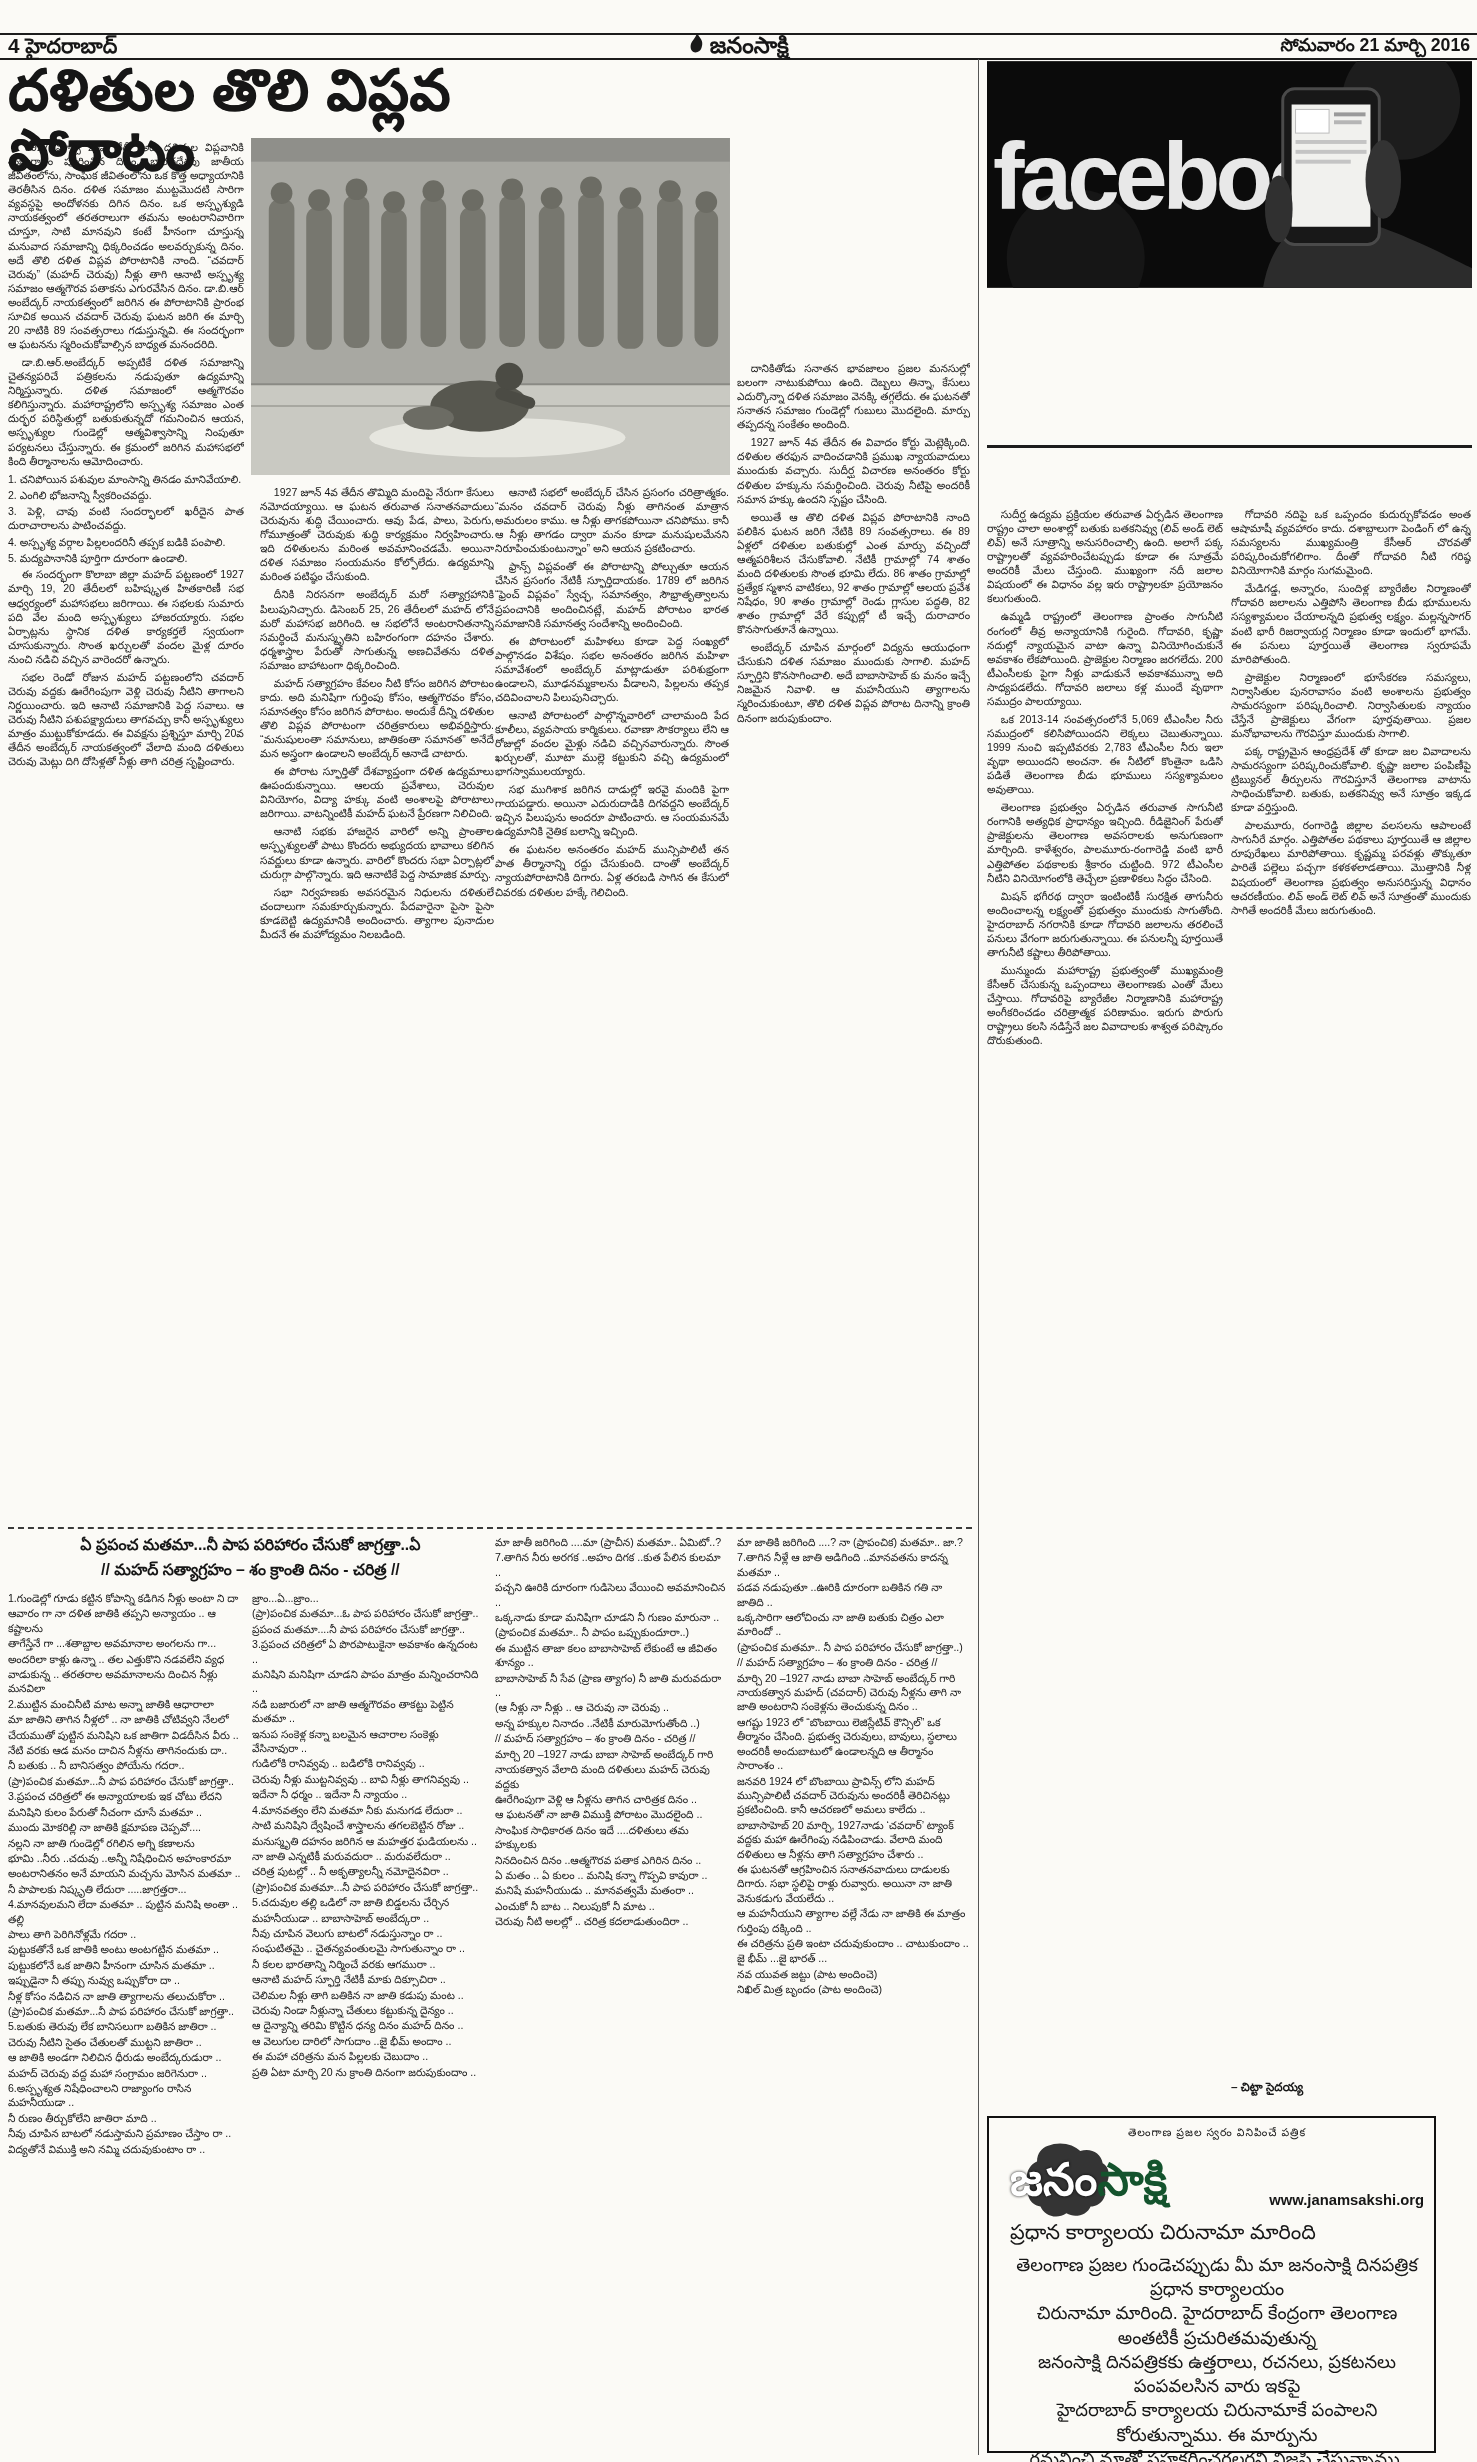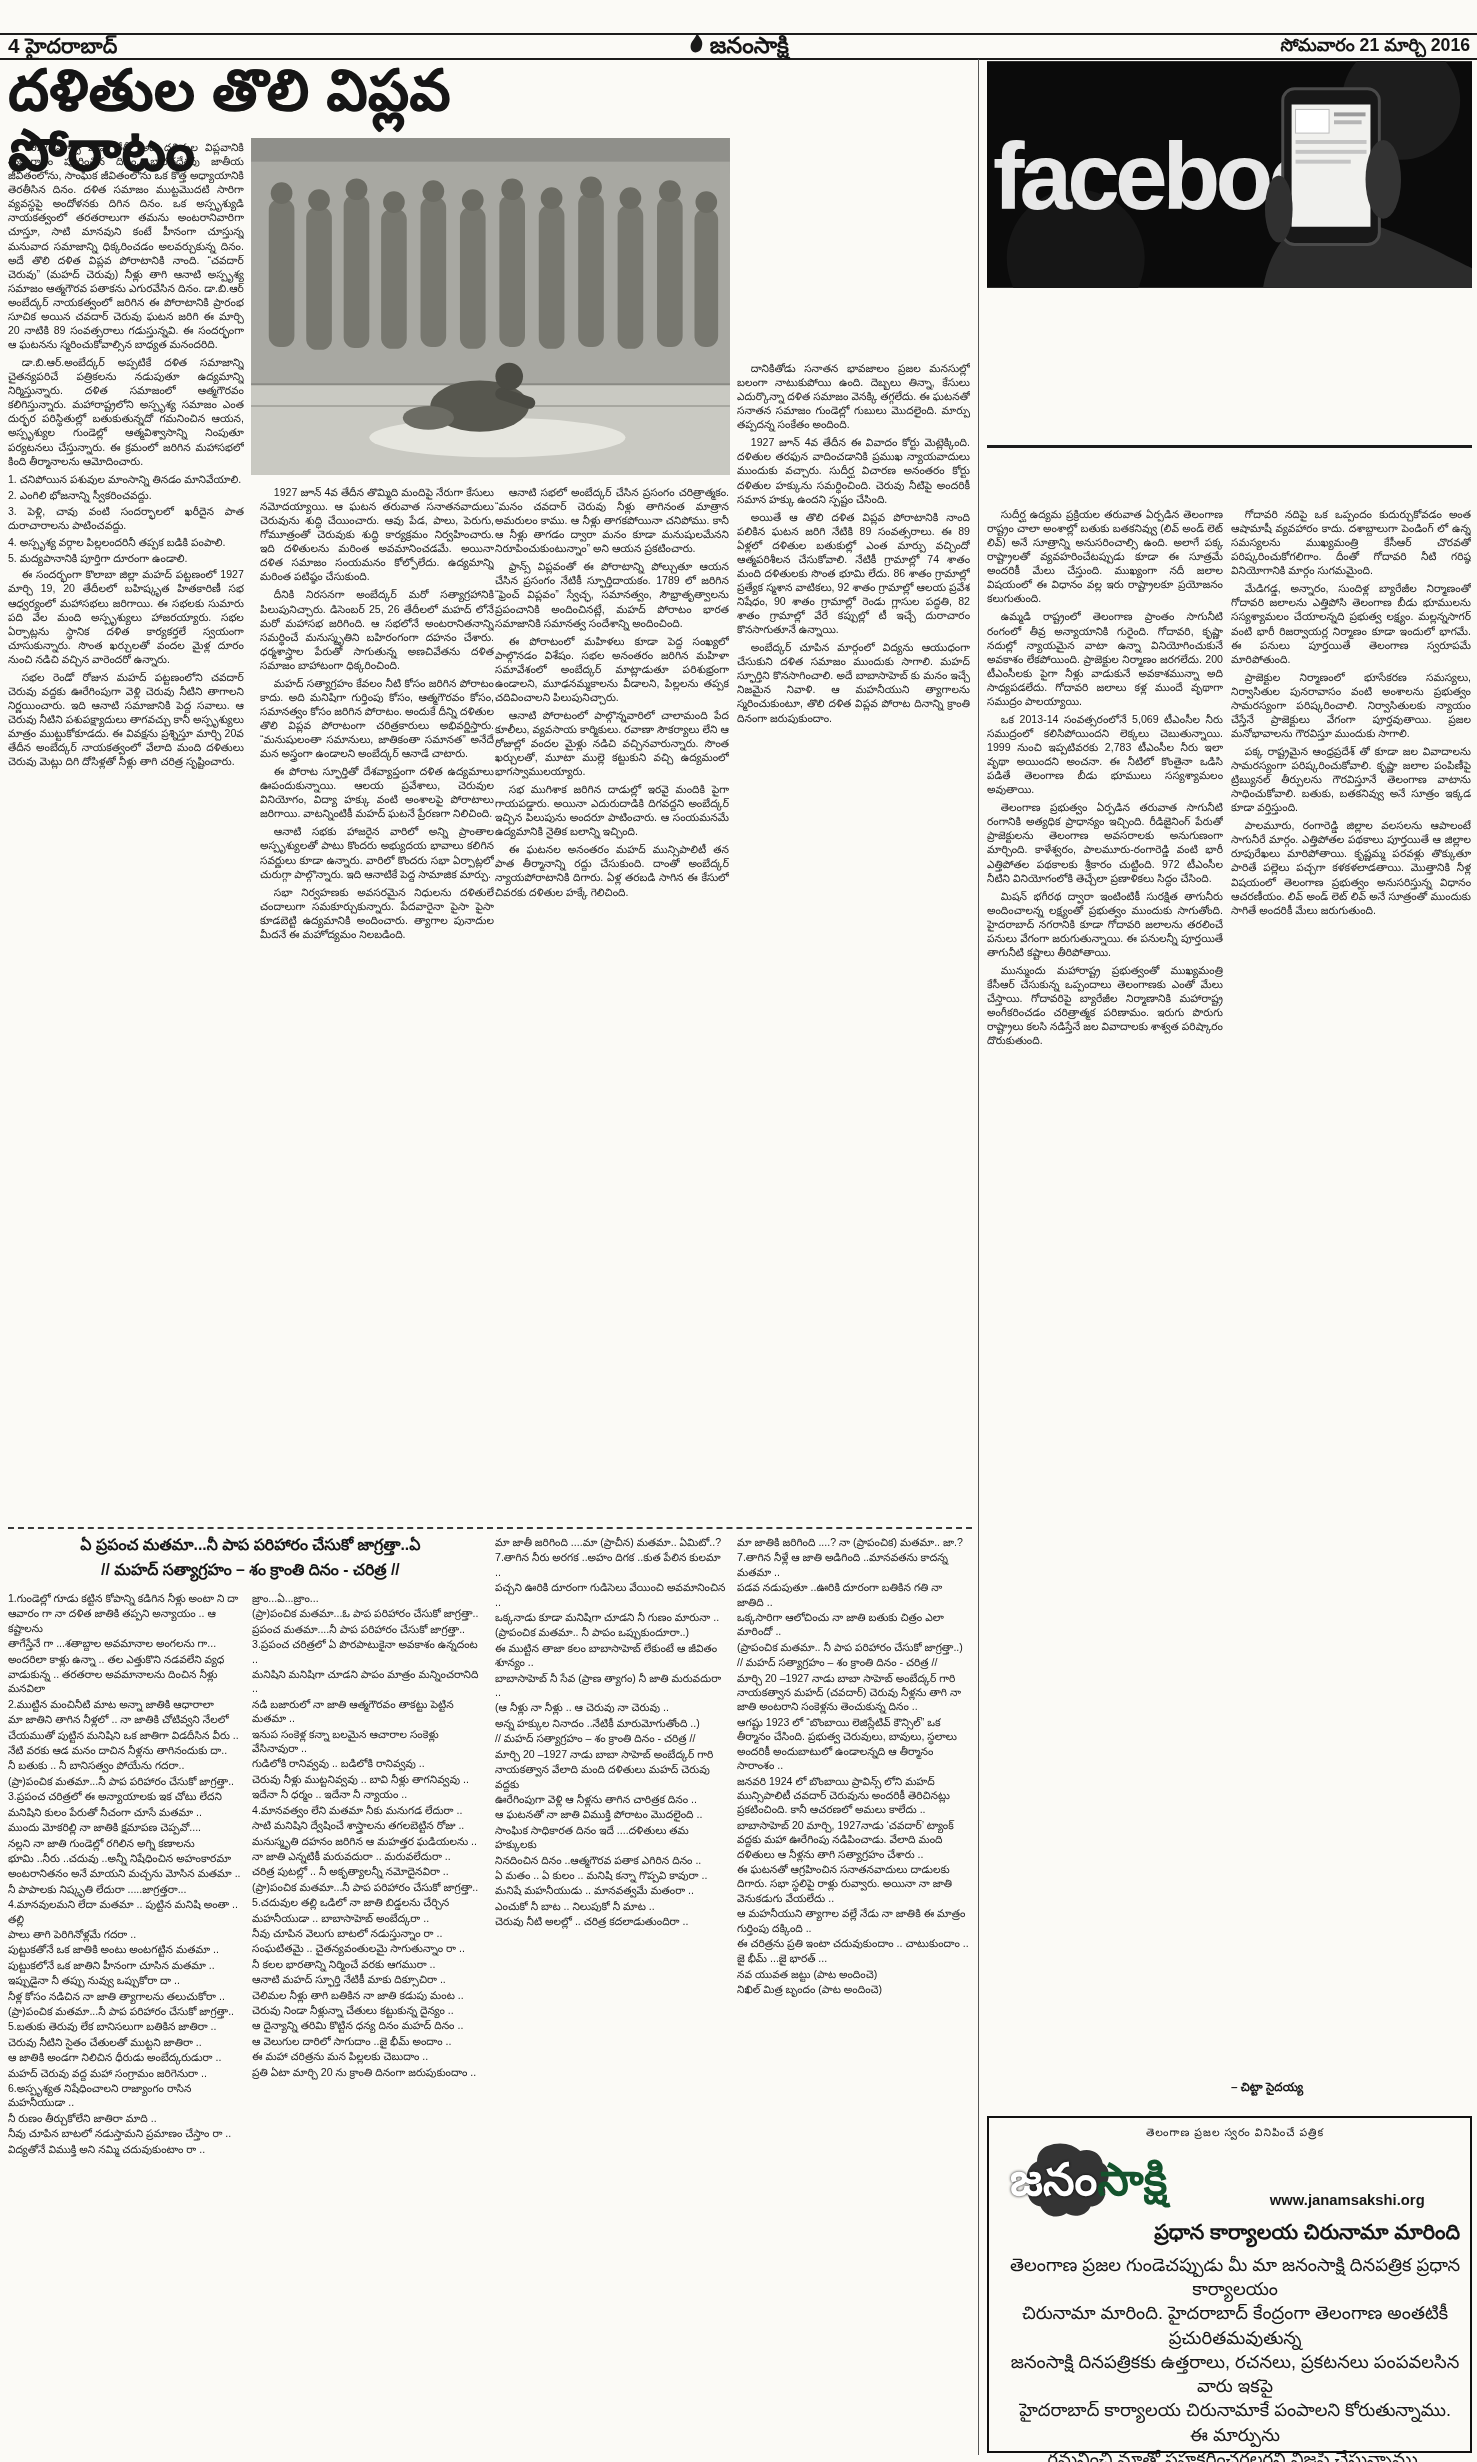--- a/index.html
+++ b/index.html
@@ -23,21 +23,21 @@
   .byline{font-size:11.8px;font-weight:bold;text-align:left;}
   .adbox{border:2px solid #111;background:#fbfaf6;box-sizing:border-box;padding:7.9px 9.9px;}
   .ad-tagline{font-size:10.8px;text-align:center;letter-spacing:1px;margin-bottom:2px;}
   .ad-logo-row{display:flex;align-items:flex-end;gap:13.8px;}
   .ad-logo{position:relative;height:73px;width:246px;}
   .ad-logo svg{position:absolute;left:0;top:-3.9px;}
   .ad-logo .lg{position:relative;font-size:45px;font-weight:800;line-height:73px;}
   .lg .p1{color:#ffffff;text-shadow:0 0 3px #000;}
   .lg .p2{color:#14532d;}
   .ad-web{font-size:14.8px;font-weight:bold;padding-bottom:7.9px;}
-  .ad-title{font-size:20.7px;font-weight:bold;text-align:right;margin:3.9px 0 3.9px;}
+  .ad-title{font-size:20.7px;font-weight:normal;text-align:left;margin:3.9px 0 3.9px;}
   .ad-notice p{font-size:18px;line-height:1.35;text-align:center;margin:0;}
   .ad-bottom{display:flex;justify-content:space-between;align-items:flex-start;margin-top:5.9px;}
   .ad-addr p{font-size:12.3px;line-height:1.4;margin:0;text-align:center;}
   .ad-addr p:first-child{font-weight:bold;font-size:14.8px;}
   .ad-email{font-size:11.3px;text-align:center;margin-top:2px;font-weight:normal;}
 </style>
 </head>
 <body>
 
 <div class="page">
@@ -304,21 +304,21 @@
     <div>
         <p class="para">గోదావరి నదిపై ఒక ఒప్పందం కుదుర్చుకోవడం అంత ఆషామాషీ వ్యవహారం కాదు. దశాబ్దాలుగా పెండింగ్ లో ఉన్న సమస్యలను ముఖ్యమంత్రి కేసీఆర్ చొరవతో పరిష్కరించుకోగలిగాం. దీంతో గోదావరి నీటి గరిష్ఠ వినియోగానికి మార్గం సుగమమైంది.</p>
         <p class="para">మేడిగడ్డ, అన్నారం, సుందిళ్ల బ్యారేజీల నిర్మాణంతో గోదావరి జలాలను ఎత్తిపోసి తెలంగాణ బీడు భూములను సస్యశ్యామలం చేయాలన్నది ప్రభుత్వ లక్ష్యం. మల్లన్నసాగర్ వంటి భారీ రిజర్వాయర్ల నిర్మాణం కూడా ఇందులో భాగమే. ఈ పనులు పూర్తయితే తెలంగాణ స్వరూపమే మారిపోతుంది.</p>
         <p class="para">ప్రాజెక్టుల నిర్మాణంలో భూసేకరణ సమస్యలు, నిర్వాసితుల పునరావాసం వంటి అంశాలను ప్రభుత్వం సామరస్యంగా పరిష్కరించాలి. నిర్వాసితులకు న్యాయం చేస్తేనే ప్రాజెక్టులు వేగంగా పూర్తవుతాయి. ప్రజల మనోభావాలను గౌరవిస్తూ ముందుకు సాగాలి.</p>
         <p class="para">పక్క రాష్ట్రమైన ఆంధ్రప్రదేశ్ తో కూడా జల వివాదాలను సామరస్యంగా పరిష్కరించుకోవాలి. కృష్ణా జలాల పంపిణీపై ట్రిబ్యునల్ తీర్పులను గౌరవిస్తూనే తెలంగాణ వాటాను సాధించుకోవాలి. బతుకు, బతకనివ్వు అనే సూత్రం ఇక్కడ కూడా వర్తిస్తుంది.</p>
         <p class="para">పాలమూరు, రంగారెడ్డి జిల్లాల వలసలను ఆపాలంటే సాగునీరే మార్గం. ఎత్తిపోతల పథకాలు పూర్తయితే ఆ జిల్లాల రూపురేఖలు మారిపోతాయి. కృష్ణమ్మ పరవళ్లు తొక్కుతూ పారితే పల్లెలు పచ్చగా కళకళలాడతాయి. మొత్తానికి నీళ్ల విషయంలో తెలంగాణ ప్రభుత్వం అనుసరిస్తున్న విధానం ఆచరణీయం. లివ్ అండ్ లెట్ లివ్ అనే సూత్రంతో ముందుకు సాగితే అందరికీ మేలు జరుగుతుంది.</p>
       </div>
   </div>
   <div class="abs byline" style="left:1231px;top:2080px;width:240px;">– చిట్టా సైదయ్య</div>
 
-  <div class="abs adbox" style="left:987px;top:2116px;width:485px;height:337px;padding-left:21px;">
+  <div class="abs adbox" style="left:987px;top:2116px;width:449px;height:337px;padding-left:21px;">
     <div class="ad-tagline">తెలంగాణ ప్రజల స్వరం వినిపించే పత్రిక</div>
     <div class="ad-logo-row">
       <div class="ad-logo">
         <svg width="118" height="83" viewBox="0 0 110 96">
           <path d="M30,8 C45,2 60,6 68,14 C80,10 92,16 94,28 C104,34 102,48 96,56 C100,66 92,78 80,78 C76,88 62,92 52,86 C40,94 26,88 22,78 C10,76 4,64 10,54 C2,44 8,30 18,26 C18,16 24,10 30,8 Z" fill="#343434"></path>
         </svg>
         <div class="lg"><span class="p1">జనం</span><span class="p2">సాక్షి</span></div>
       </div>
       <div class="ad-web">www.janamsakshi.org</div>
     </div>

